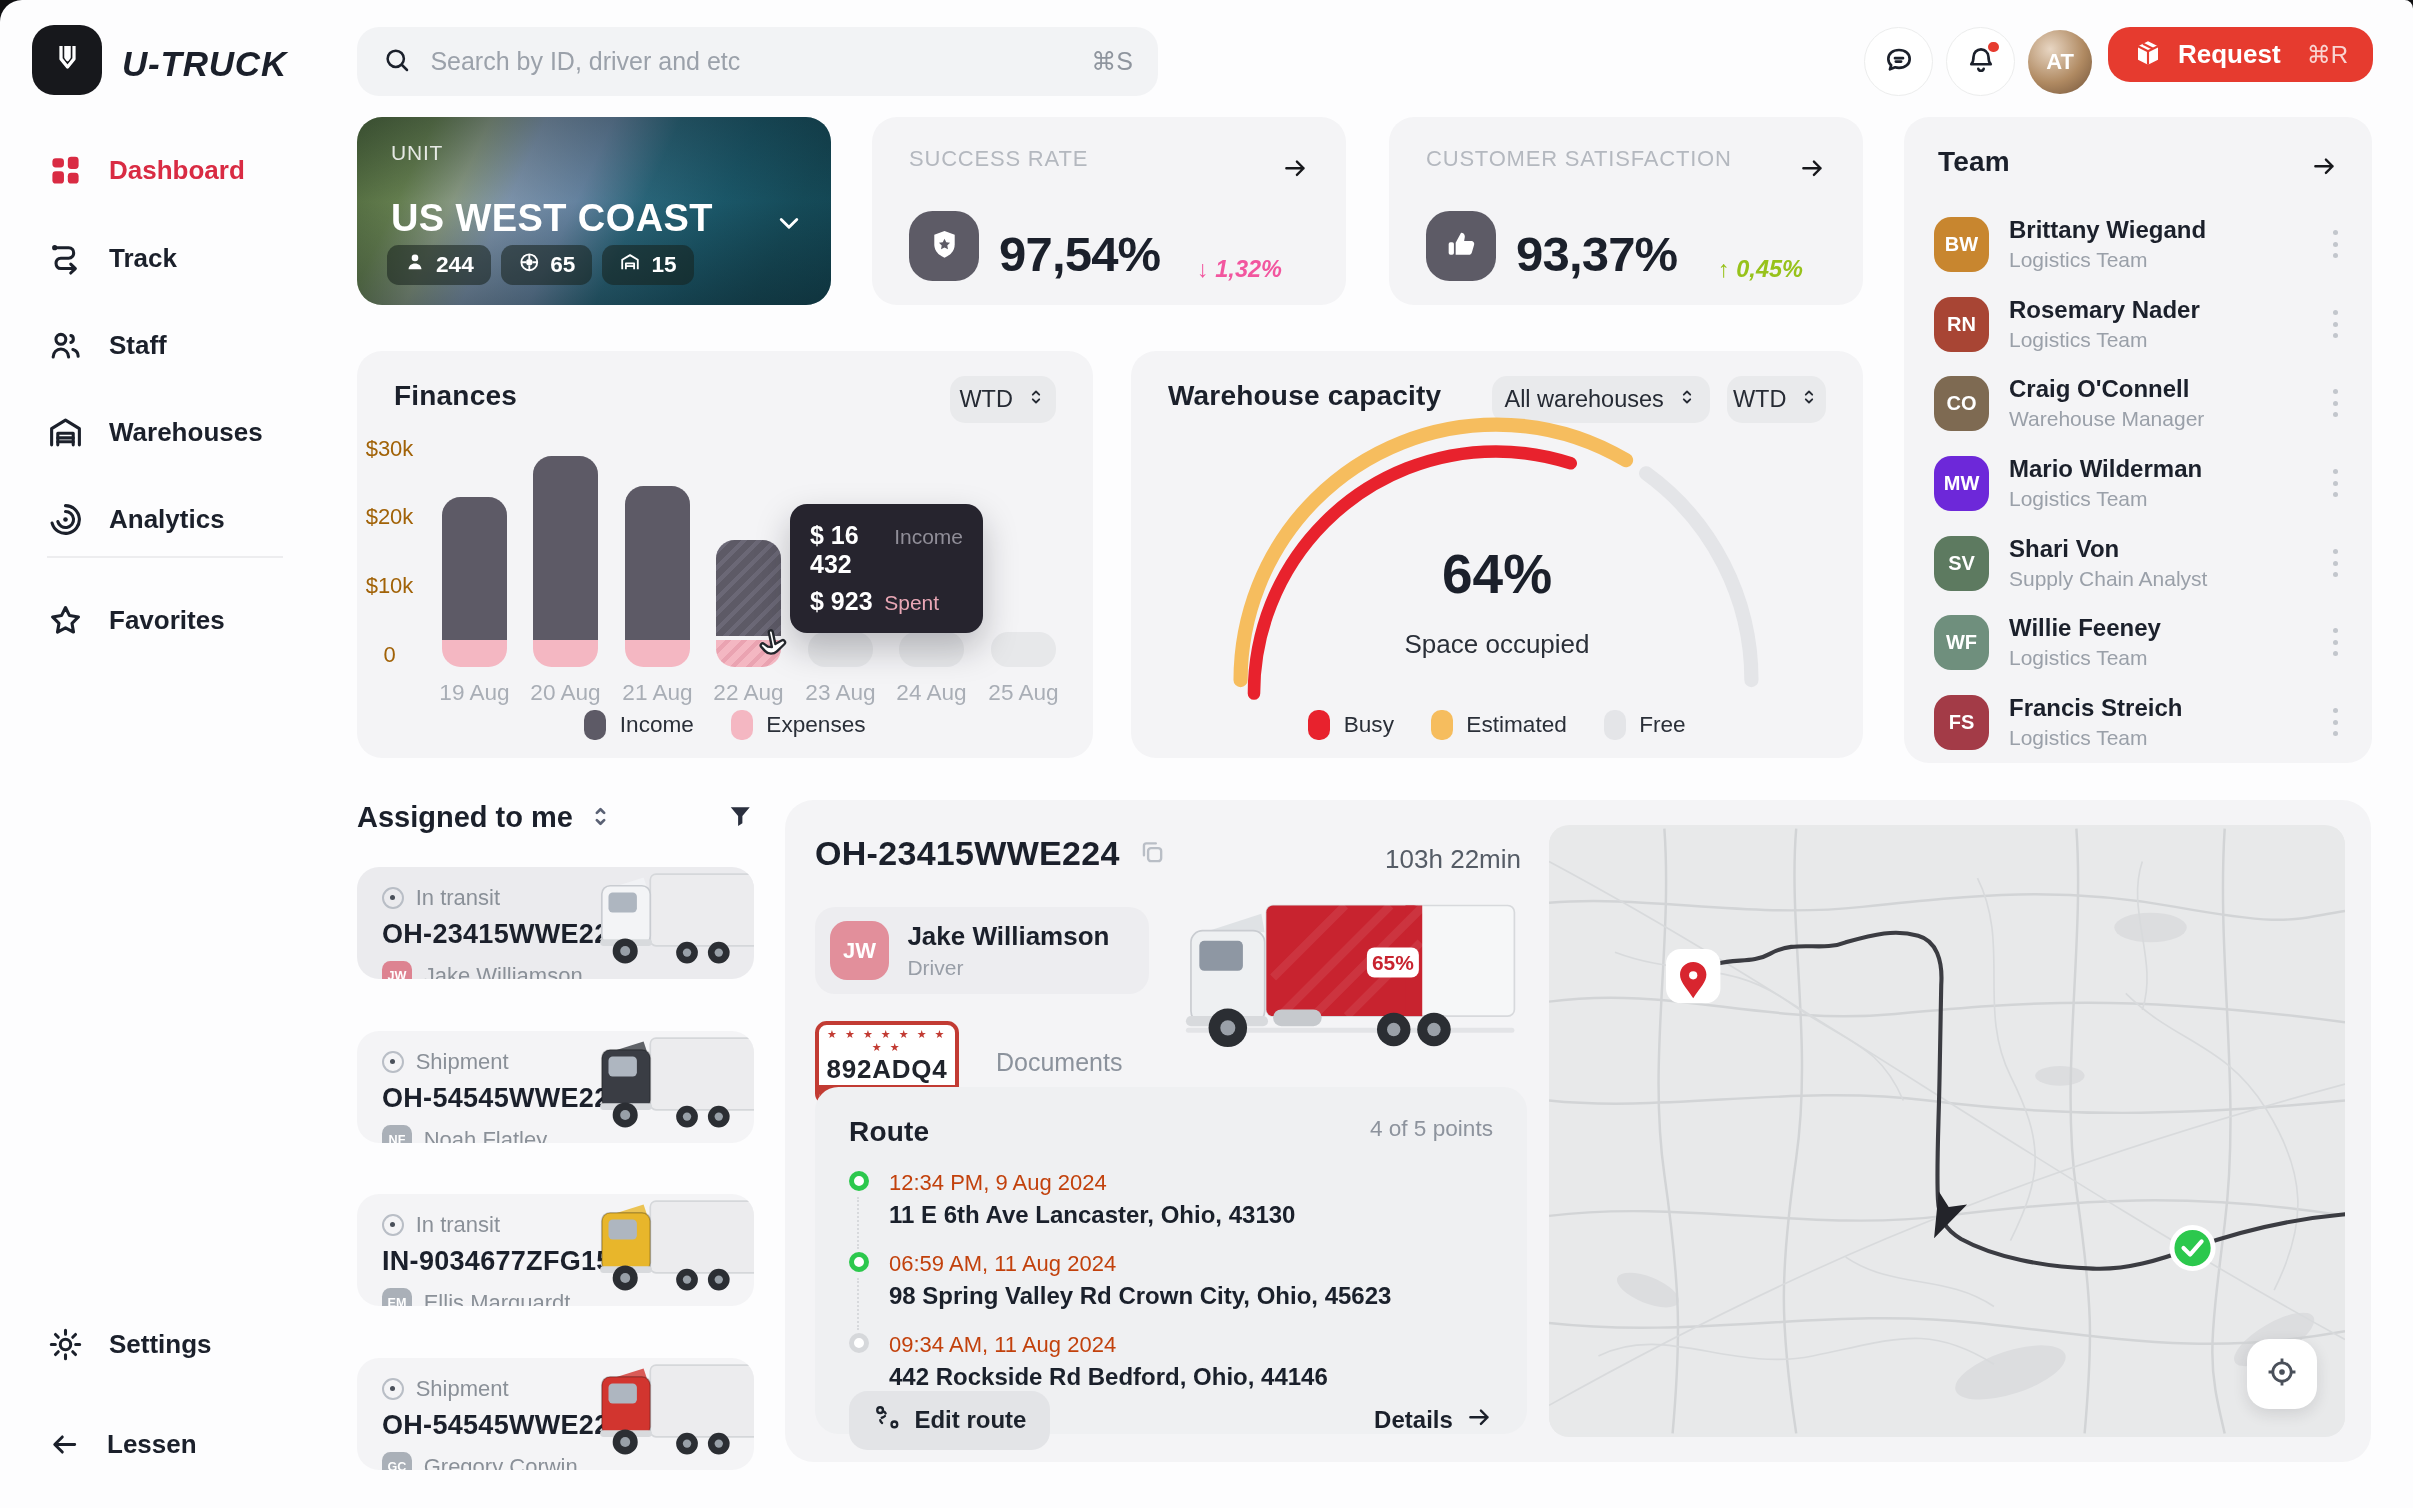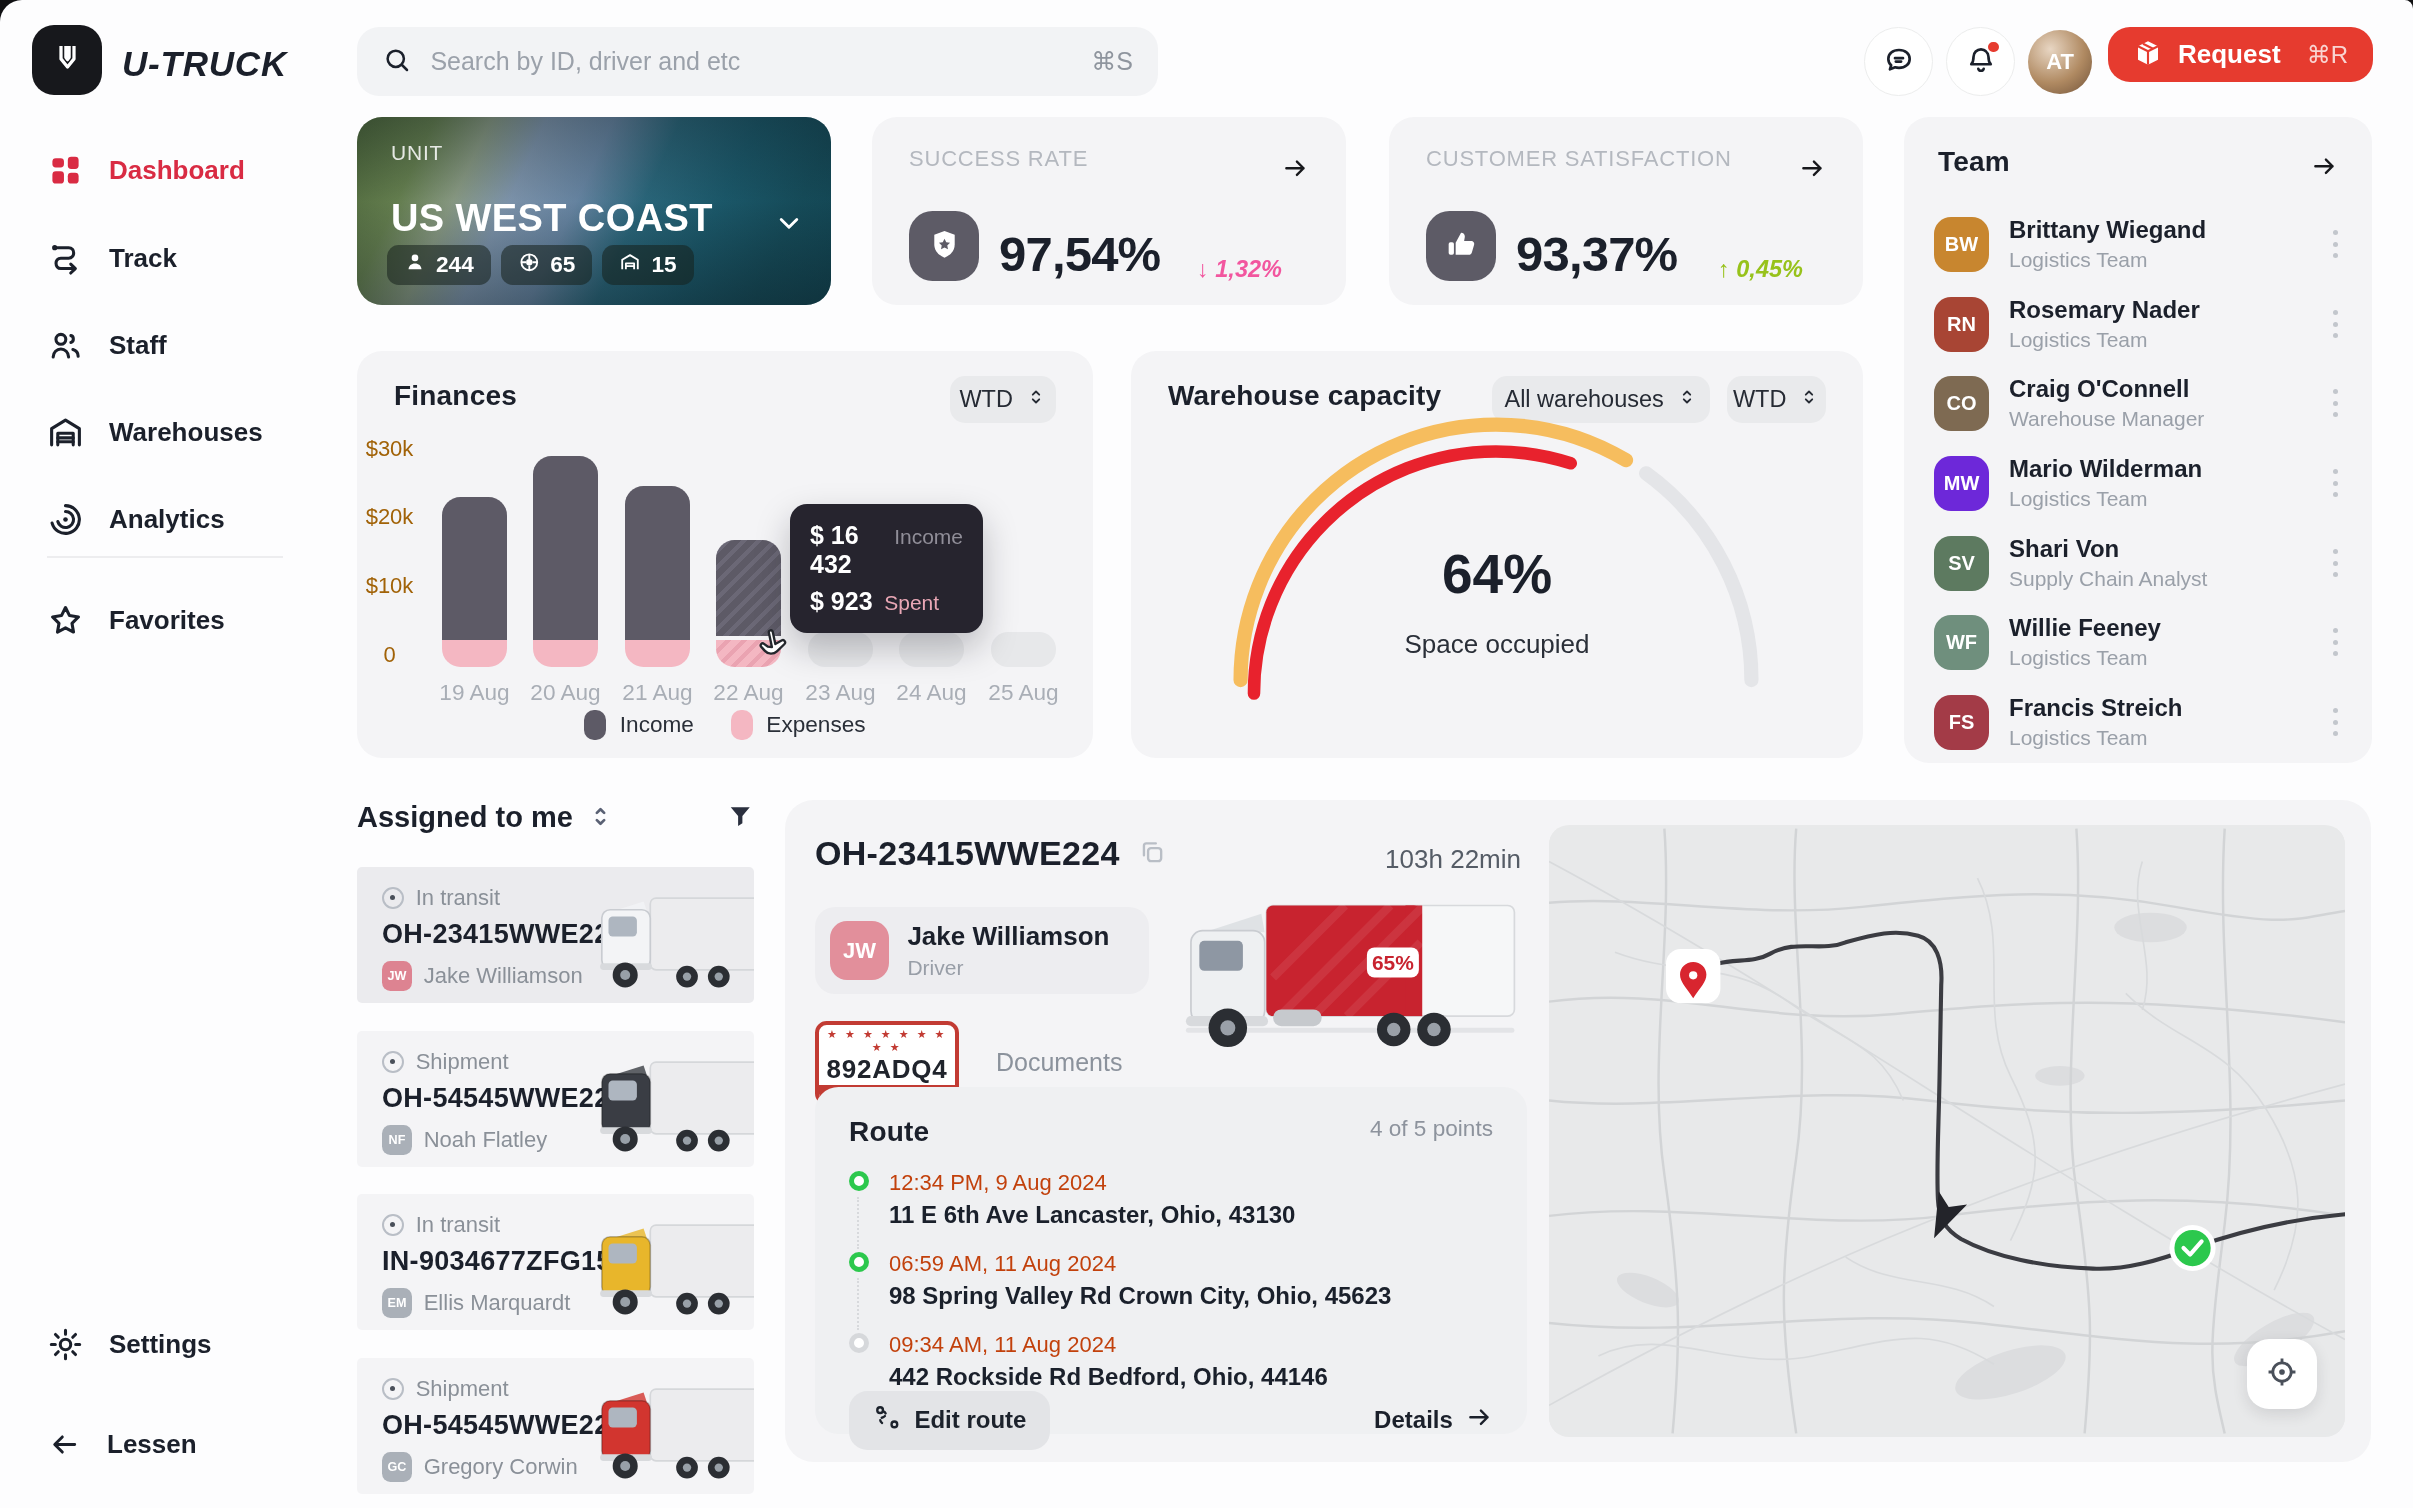--- a/index.html
+++ b/index.html
@@ -88,21 +88,21 @@
 
   
   .wh{left:1131px;top:351px;width:732px;height:407px}
   .wh .card-title{position:absolute;left:37px;top:28.5px}
   .gpct{position:absolute;left:0;right:0;top:191px;text-align:center;font-size:55px;font-weight:800}
   .gcap{position:absolute;left:0;right:0;top:278px;text-align:center;font-size:26px;color:#2a2f38}
 
   
   .as-head{left:357px;top:801px;width:397px;display:flex;align-items:center;gap:15px}
   .as-title{font-size:29px;font-weight:800}
-  .acard{position:absolute;left:357px;width:397px;height:136px;border-radius:5px;background:var(--card);overflow:hidden;cursor:pointer}
+  .acard{position:absolute;left:357px;width:397px;height:112px;border-radius:22px;background:var(--card);overflow:hidden;cursor:pointer}
   .acard.sel{background:#ebebee}
   .astatus{position:absolute;left:25px;top:18.4px;display:flex;align-items:center;gap:11.7px;color:#8a9098;font-size:22px}
   .ring{width:22px;height:22px;border-radius:50%;border:2.5px solid #b9bec6;position:relative;flex:none}
   .ring::after{content:"";position:absolute;left:5.9px;top:5.9px;width:5px;height:5px;border-radius:50%;background:#4a505a}
   .aid{position:absolute;left:25px;top:52px;font-size:27px;font-weight:800;letter-spacing:0.3px}
   .adrv{position:absolute;left:25px;top:94px;display:flex;align-items:center;gap:11.7px;color:#8a9098;font-size:22px}
   .aav{width:30px;height:30px;border-radius:8.4px;display:flex;align-items:center;justify-content:center;color:#fff;font-size:12.6px;font-weight:700}
   .atruck{position:absolute;right:-5px;bottom:3.4px;width:164px;height:127px}
 
   
@@ -502,20 +502,34 @@
             <path d="m8.5 9.5 3.5-3.5 3.5 3.5M8.5 14.5l3.5 3.5 3.5-3.5"></path>
           </svg></span>
     </div>
     <svg class="abs" style="left:25px;top:55px" width="680" height="312" viewBox="0 90 812 372">
       <path id="arc-est" d="M101 417 A305 305 0 1 1 711 417" fill="none" stroke="#f6bd5e" stroke-width="17" stroke-linecap="round" pathLength="100" stroke-dasharray="67 33"></path>
       <path id="arc-free" d="M101 417 A305 305 0 1 1 711 417" fill="none" stroke="#e4e5e8" stroke-width="17" stroke-linecap="round" pathLength="100" stroke-dasharray="30 100" stroke-dashoffset="-70"></path>
       <path id="arc-busy" d="M117 433 A289 289 0 1 1 695 433" fill="none" stroke="#e8222d" stroke-width="15" stroke-linecap="round" pathLength="100" stroke-dasharray="60 40"></path>
     </svg>
     <div class="gpct">64%</div>
     <div class="gcap">Space occupied</div>
+    <div class="legend" id="wh-legend">
+        <span class="leg">
+          <span class="sw" style="background: rgb(232, 34, 45);"></span>
+          <span class="lg-label">Busy</span>
+        </span>
+        <span class="leg">
+          <span class="sw" style="background: rgb(246, 189, 94);"></span>
+          <span class="lg-label">Estimated</span>
+        </span>
+        <span class="leg">
+          <span class="sw" style="background: rgb(228, 229, 232);"></span>
+          <span class="lg-label">Free</span>
+        </span>
+      </div>
   </div>
 
   <div class="abs as-head">
     <span class="as-title">Assigned to me</span>
     <span><svg width="25" height="25" viewBox="0 0 24 24" fill="none" stroke="#5a6174" stroke-width="2.6" stroke-linecap="round" stroke-linejoin="round">
           <path d="m8.5 8.5 3.5-3.5 3.5 3.5M8.5 15.5l3.5 3.5 3.5-3.5"></path>
         </svg></span>
     <span style="margin-left:auto"><svg width="28.5" height="28.5" viewBox="0 0 24 24" fill="#2a2f3e">
           <path d="M4 4.5h16l-6.2 7.2v6.2l-3.6 2.4v-8.6z"></path>
         </svg></span>

